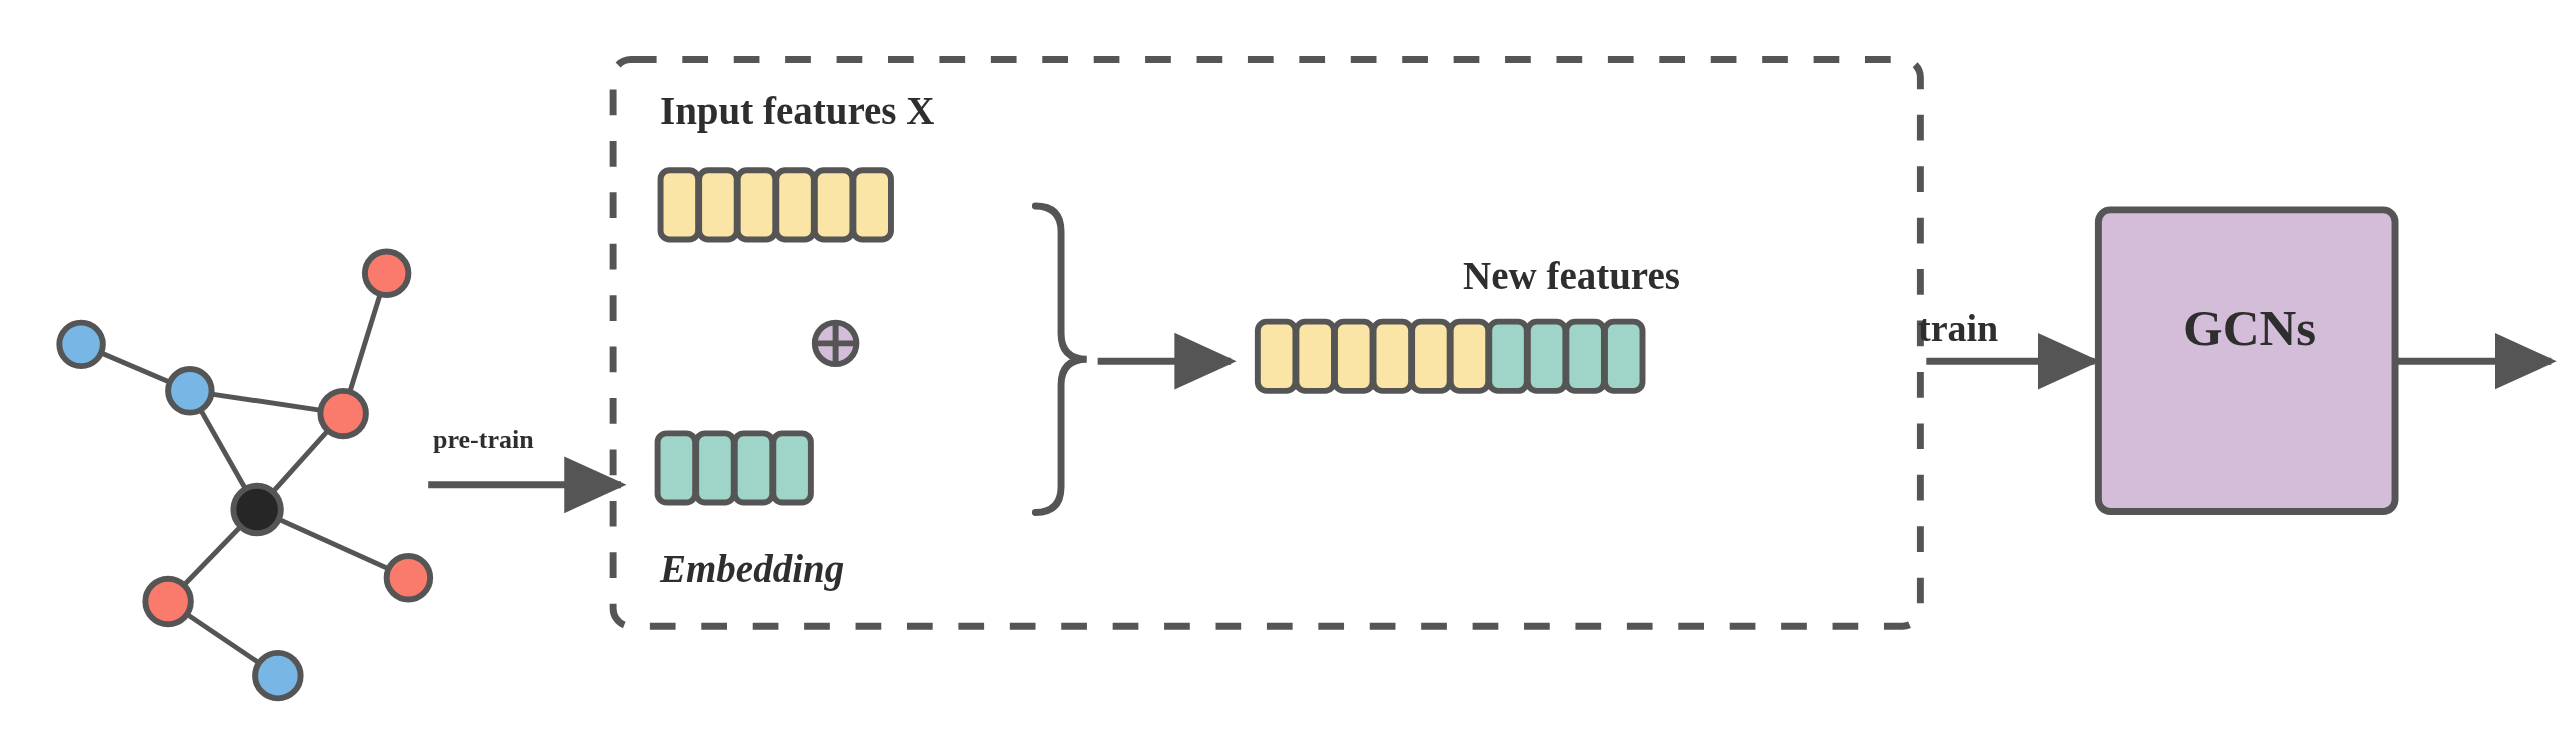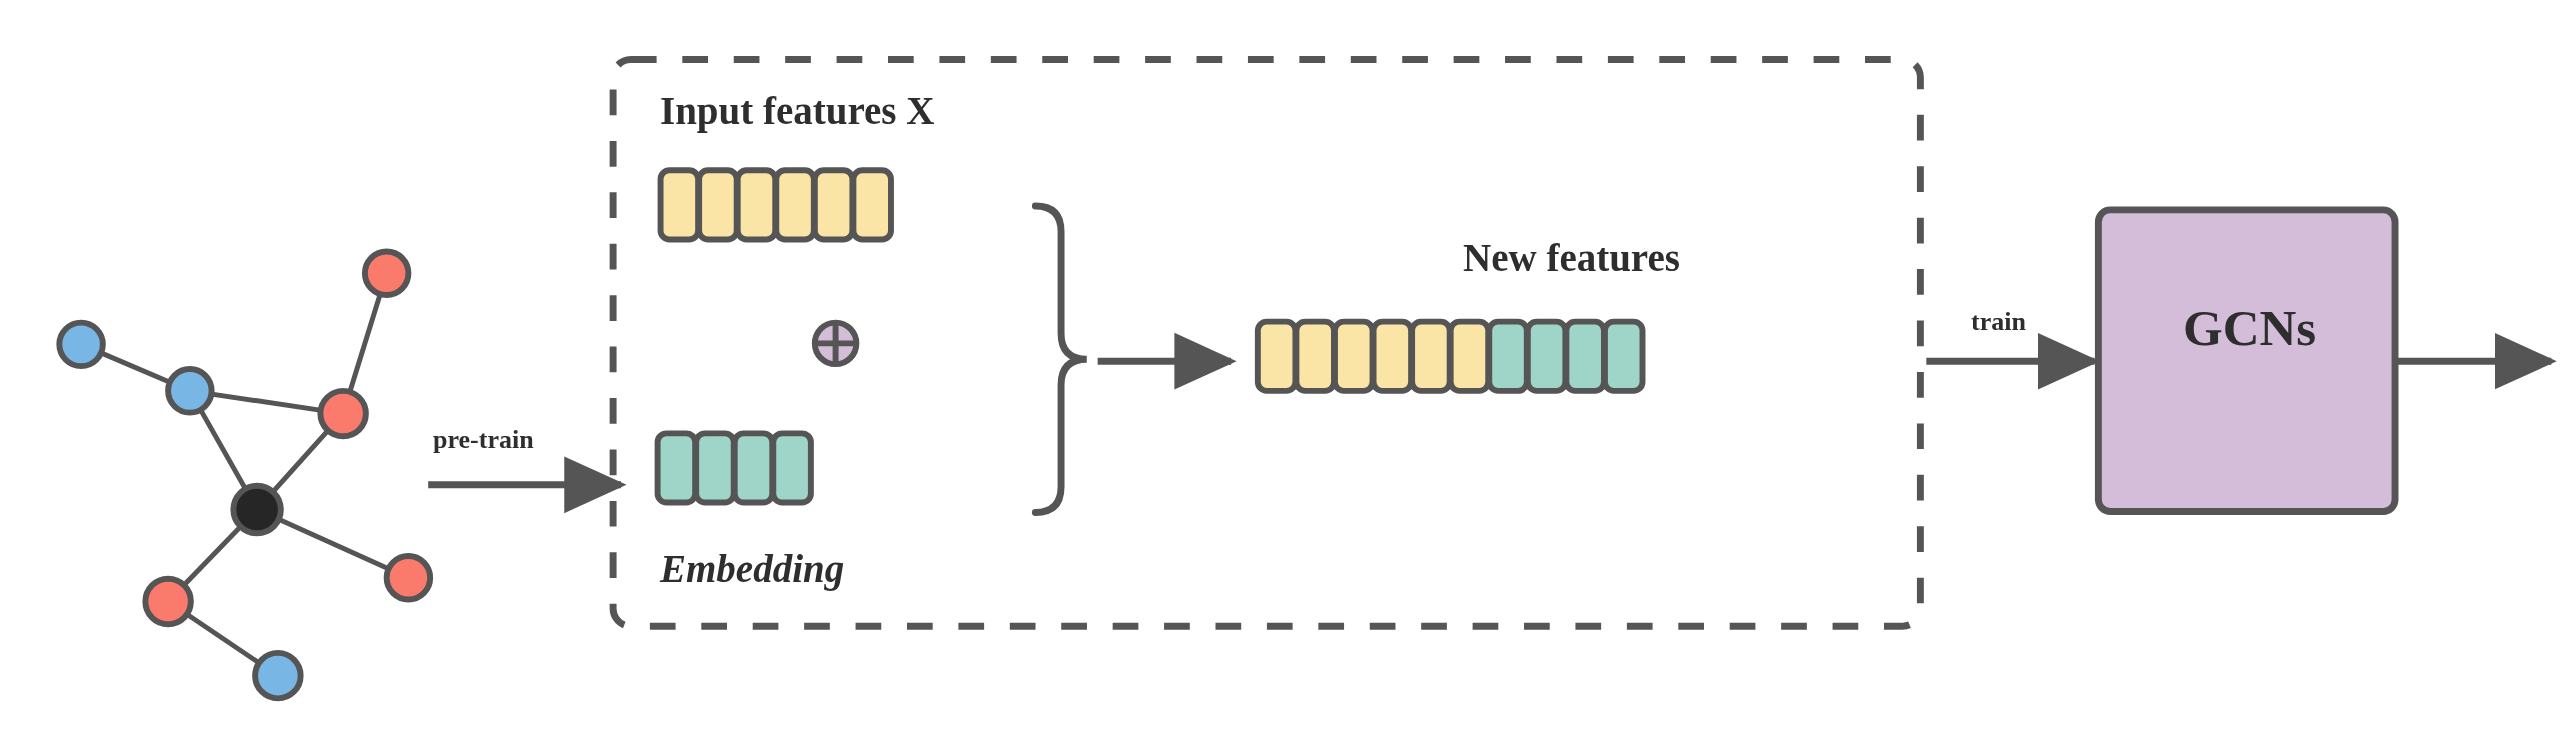--- a/index.html
+++ b/index.html
@@ -25,23 +25,23 @@
   .lbl {
     position: absolute;
     color: #2e2e2e;
     font-weight: bold;
     font-family: "Liberation Serif", "DejaVu Serif", serif;
     white-space: nowrap;
     line-height: 1;
   }
   #label-input-features { left: 660px; top: 91px;  font-size: 39px; }
   #label-embedding      { left: 660px; top: 549px; font-size: 39px; font-style: italic; }
-  #label-new-features   { left: 1463px; top: 238px; font-size: 39px; }
+  #label-new-features   { left: 1463px; top: 256px; font-size: 39px; }
   #label-pre-train      { left: 433px; top: 427px; font-size: 26px; }
-  #label-train          { left: 1971px; top: 309px; font-size: 26px; }
+  #label-train          { left: 1918px; top: 309px; font-size: 38px; }
   #label-gcns           { left: 2183px; top: 328px; font-size: 51px; transform: translateY(-50%); text-align: right; }
 </style>
 </head>
 <body>
 
 <div id="canvas">
 
   <svg class="layer" id="gfx" viewBox="0 0 2605 762" xmlns="http://www.w3.org/2000/svg">
     <defs>
       <marker id="arrowhead" markerWidth="9" markerHeight="9" refX="8.2" refY="4.5" orient="auto" markerUnits="strokeWidth">

